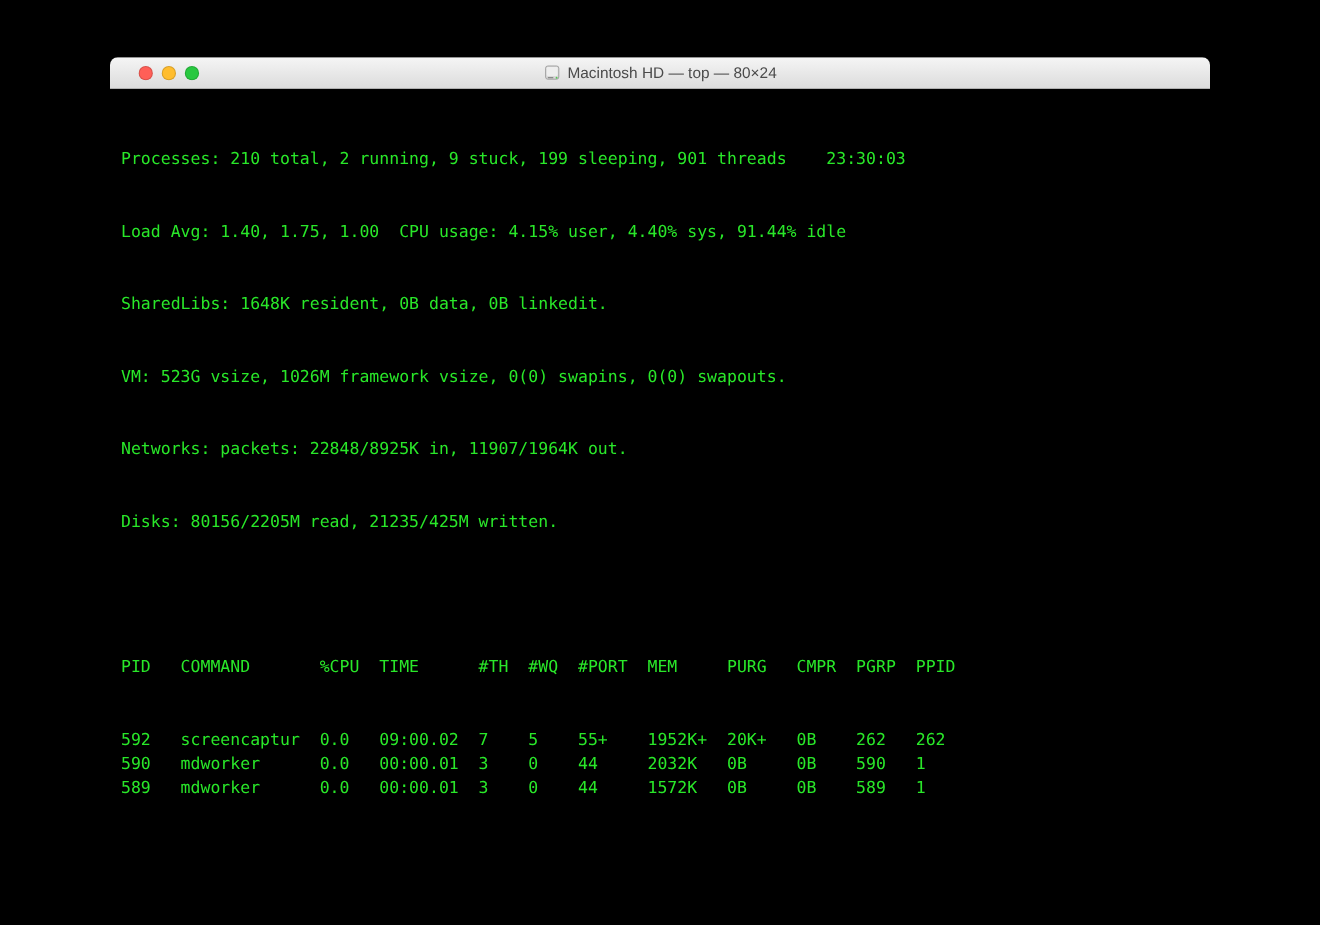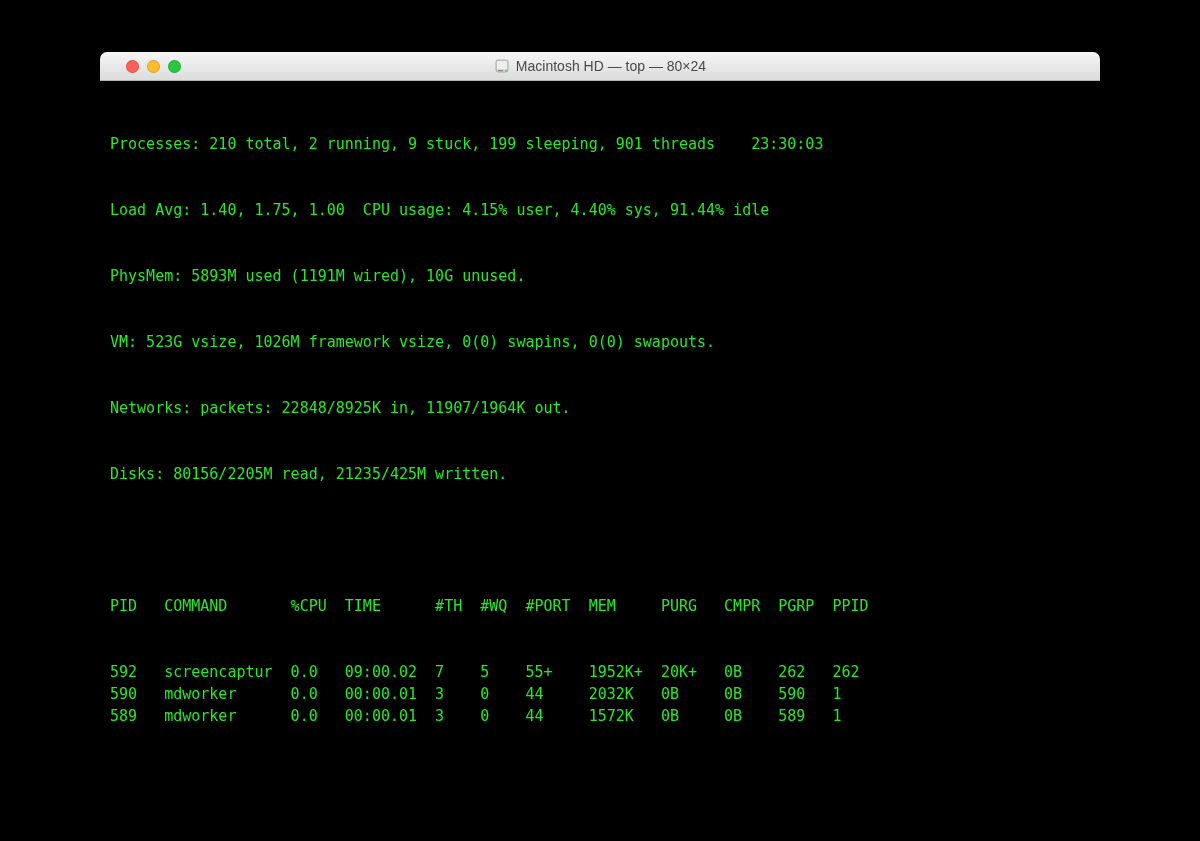--- a/index.html
+++ b/index.html
@@ -92,21 +92,21 @@
           <circle cx="12" cy="12.6" r="0.9" fill="#55c455"></circle>
         </svg>
       </span>
       <span>Macintosh HD — top — 80×24</span>
     </div>
   </div>
 
   <div class="terminal">
     <span class="row">Processes: 210 total, 2 running, 9 stuck, 199 sleeping, 901 threads    23:30:03</span>
     <span class="row">Load Avg: 1.40, 1.75, 1.00  CPU usage: 4.15% user, 4.40% sys, 91.44% idle</span>
-    <span class="row">PhysMem: 5893M used (1191M wired), 10G unused.</span>
+    <span class="row">SharedLibs: 1648K resident, 0B data, 0B linkedit.</span>
     <span class="row">VM: 523G vsize, 1026M framework vsize, 0(0) swapins, 0(0) swapouts.</span>
     <span class="row">Networks: packets: 22848/8925K in, 11907/1964K out.</span>
     <span class="row">Disks: 80156/2205M read, 21235/425M written.</span>
     <span class="row"> </span>
     <span class="row" id="col-header">PID   COMMAND       %CPU  TIME      #TH  #WQ  #PORT  MEM     PURG   CMPR  PGRP  PPID</span>
     <div id="proc-rows"><span class="row">592   screencaptur  0.0   09:00.02  7    5    55+    1952K+  20K+   0B    262   262 </span><span class="row">590   mdworker      0.0   00:00.01  3    0    44     2032K   0B     0B    590   1   </span><span class="row">589   mdworker      0.0   00:00.01  3    0    44     1572K   0B     0B    589   1   </span></div>
   </div>
 </div>
 
 </body></html>

